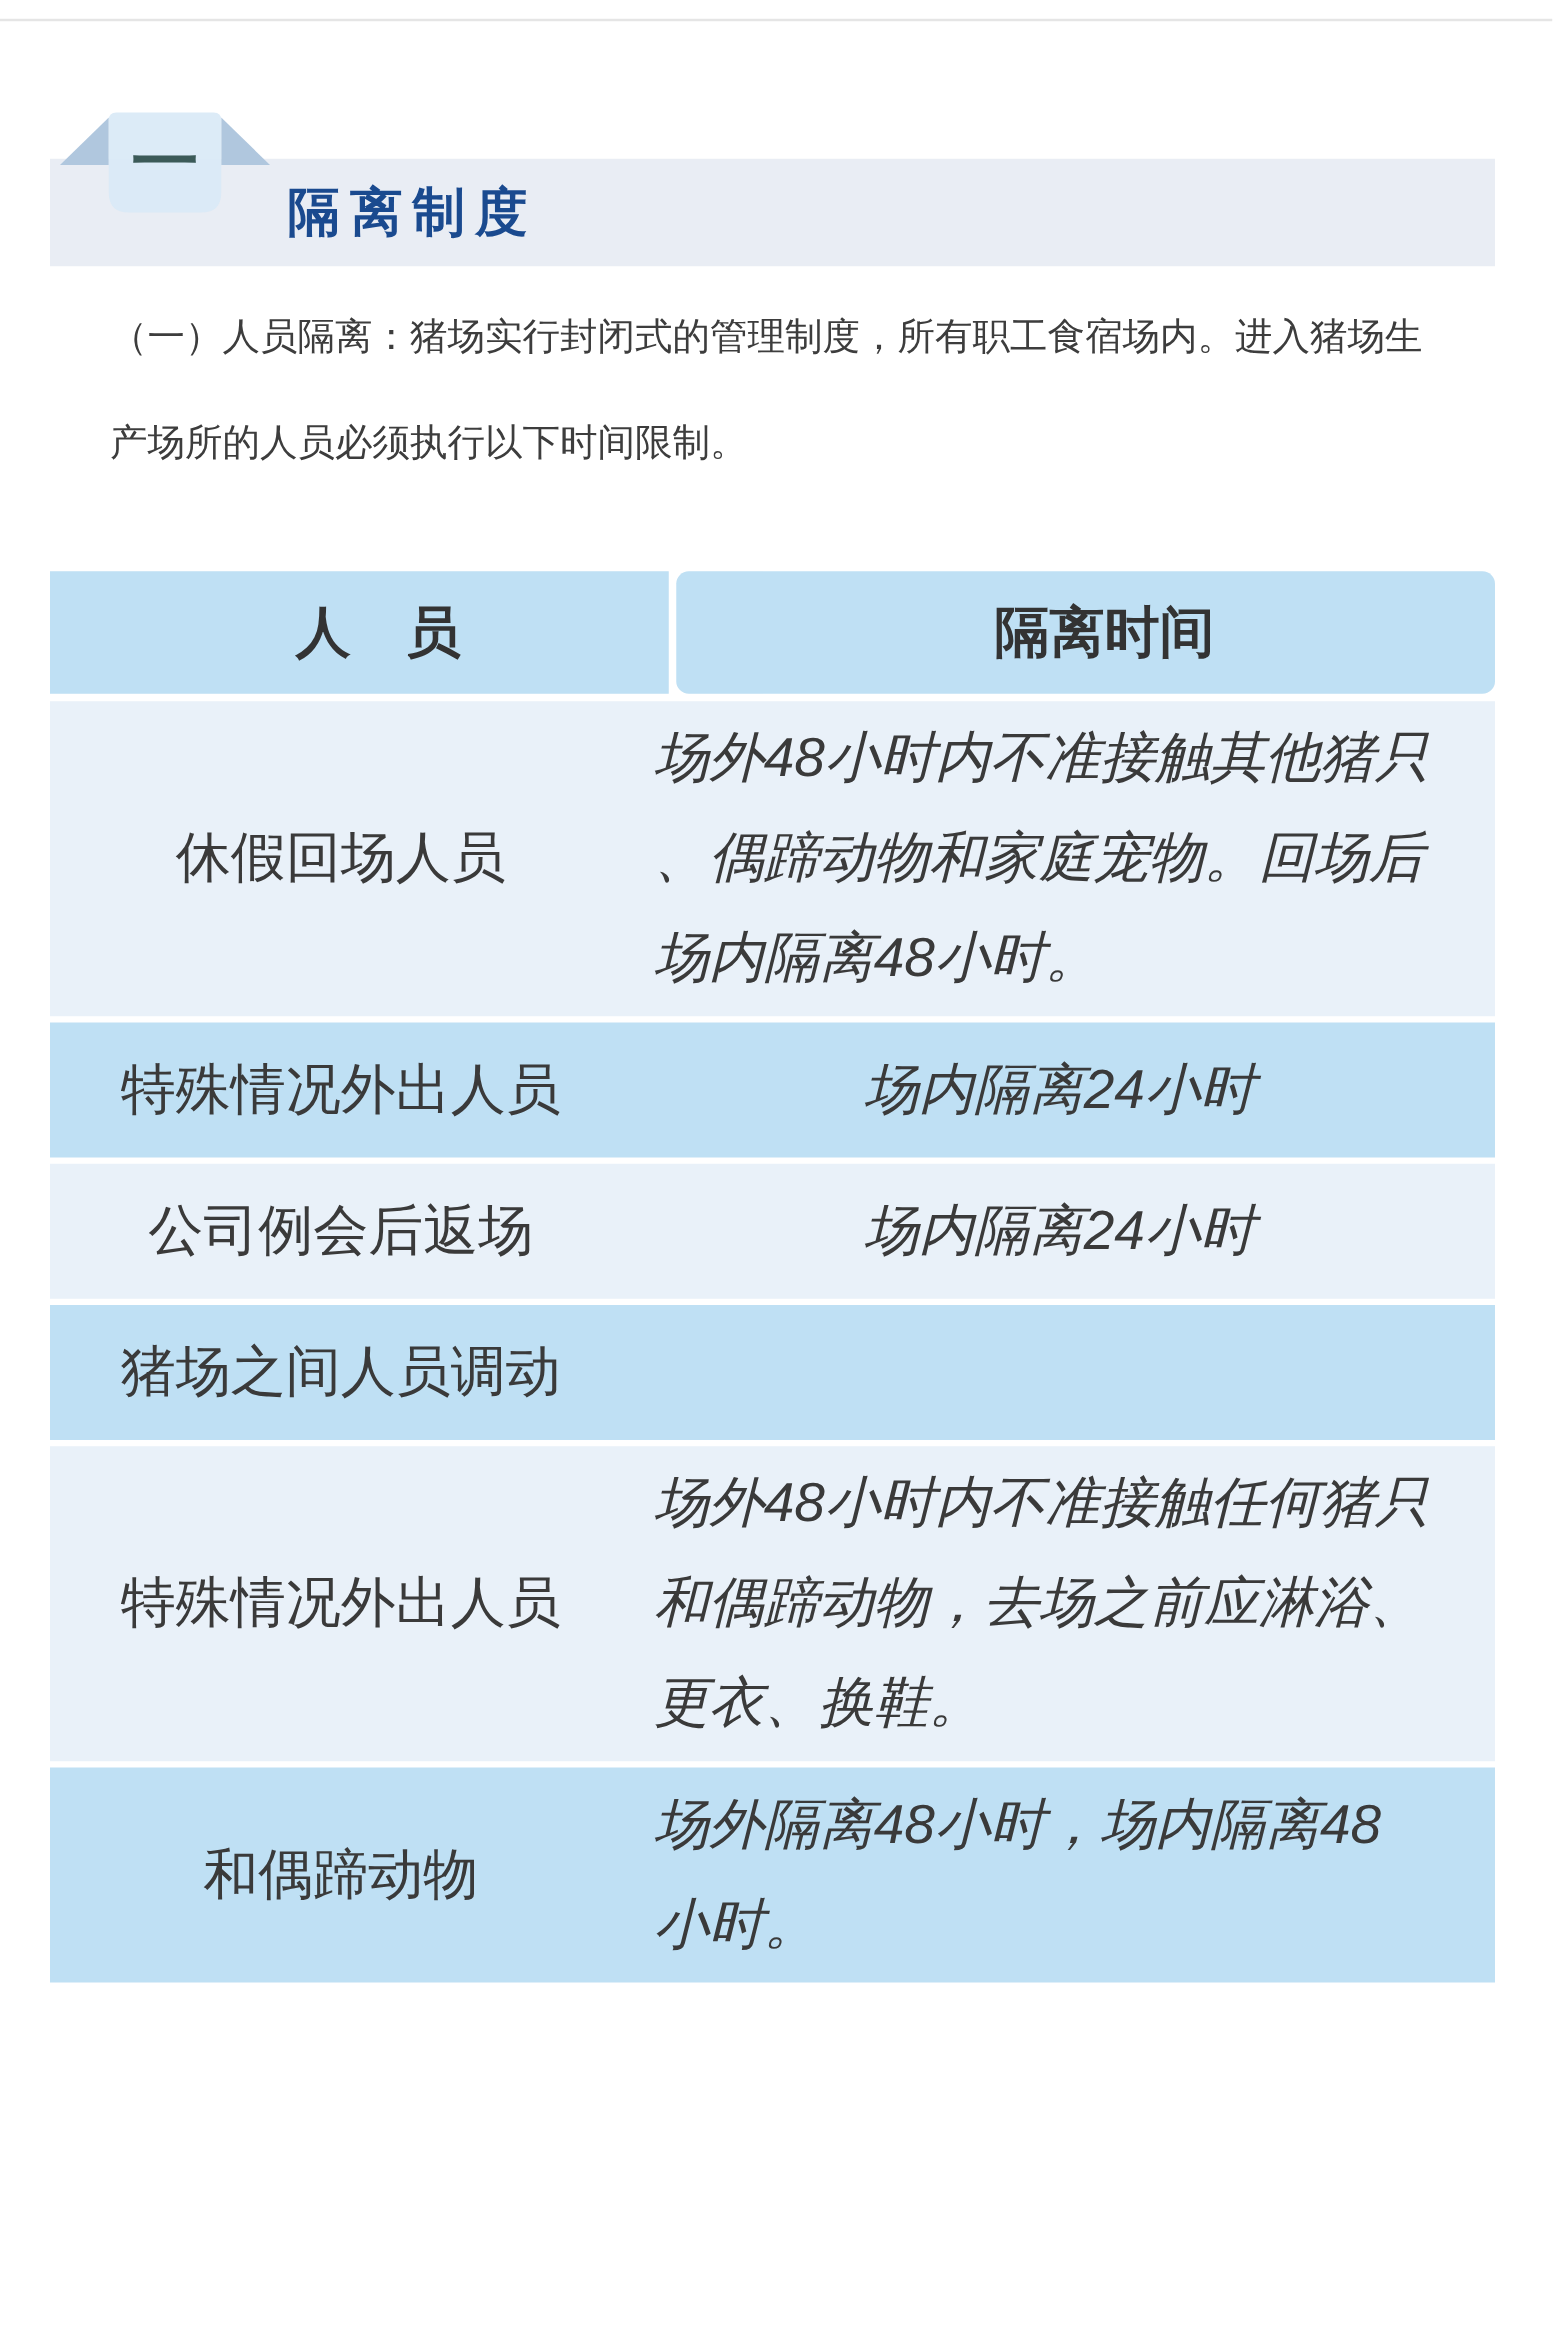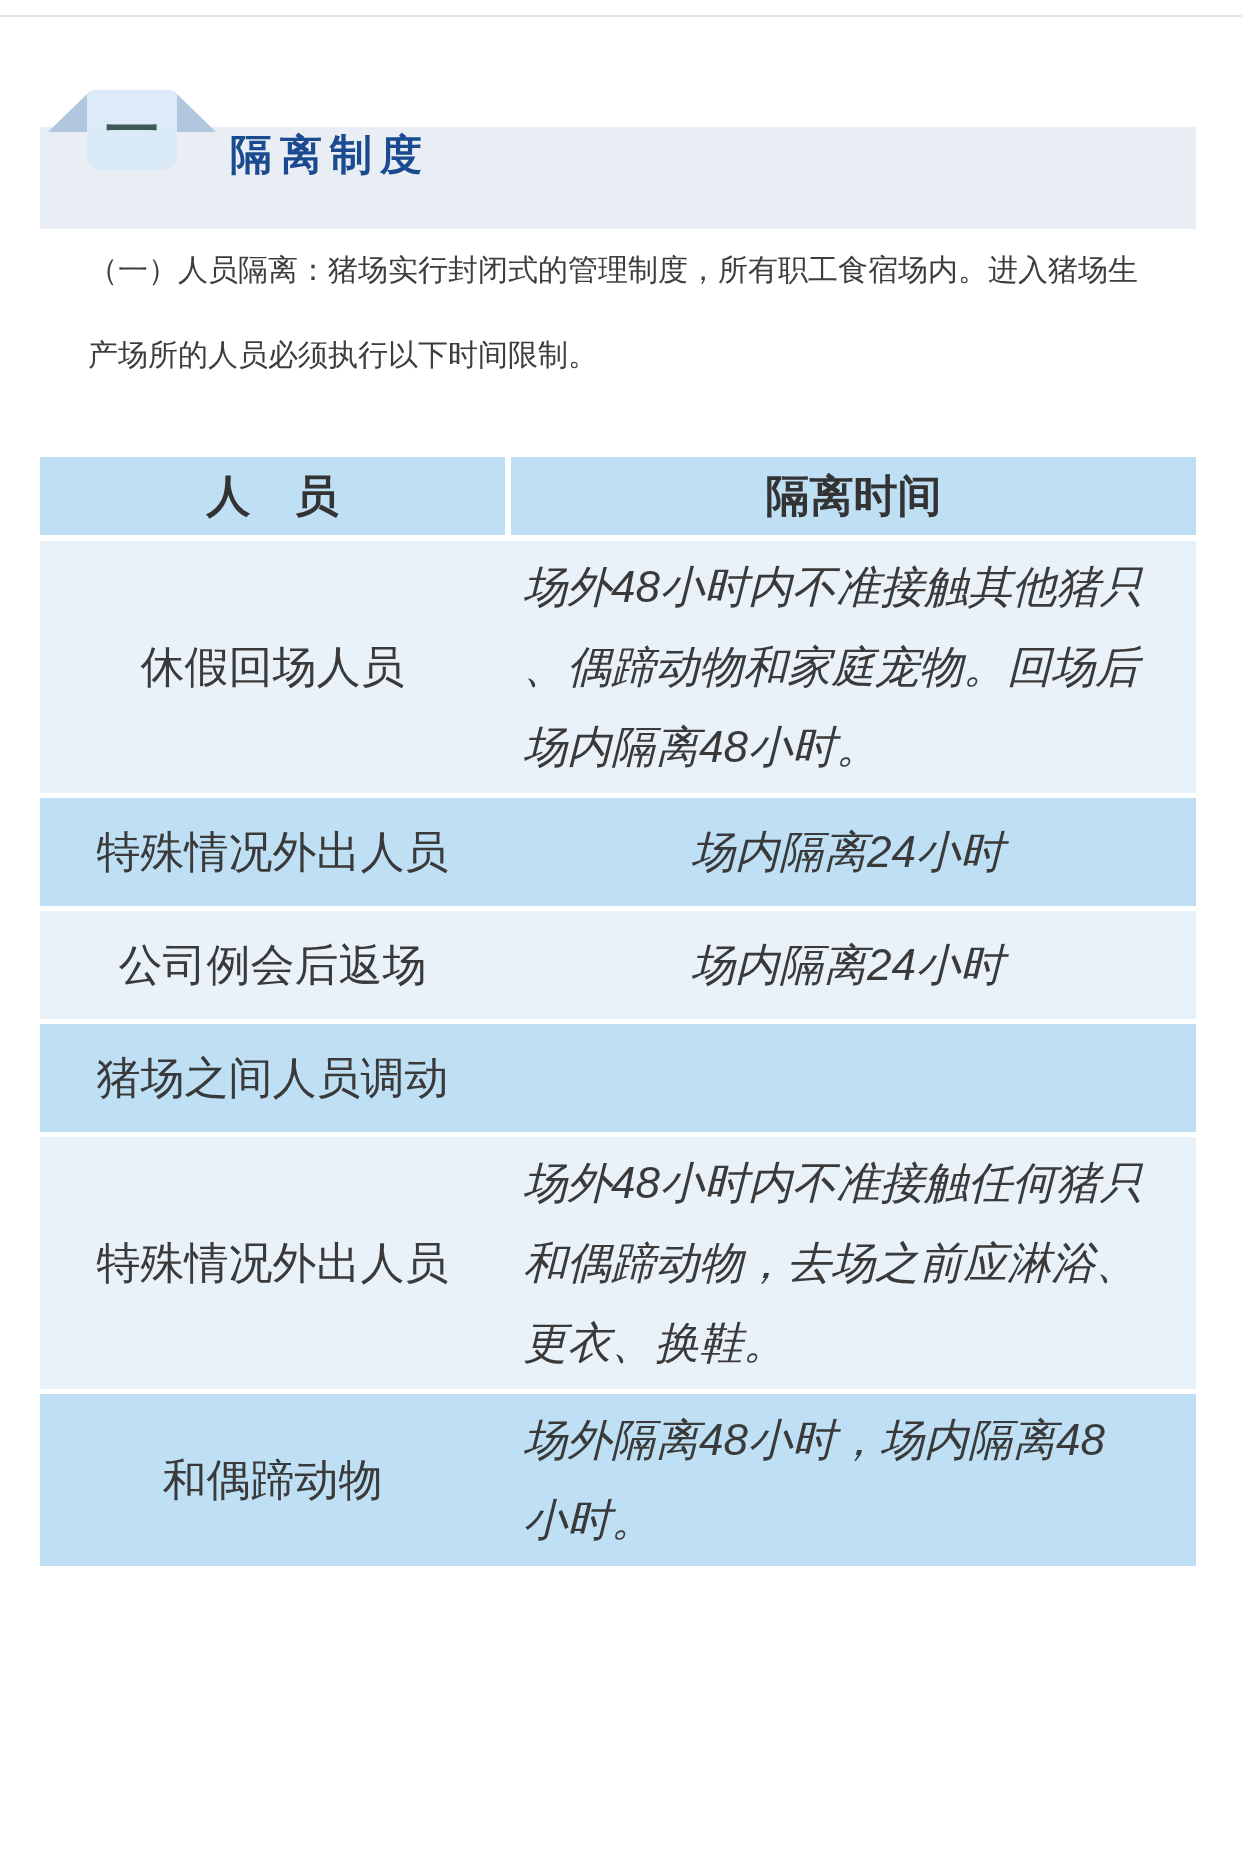--- a/index.html
+++ b/index.html
@@ -21,24 +21,24 @@
 
   
   .header-wrap {
     position: relative;
     margin: 110px 46px 0 40px;
     height: 86px;
   }
   .header-bar {
     position: absolute;
     left: 0; top: 0;
-    width: 1156px; height: 102px;
+    width: 1156px; height: 86px;
     background: var(--bar-bg, #e9edf4);
     display: flex;
-    align-items: flex-start;
+    align-items: center;
   }
   .section-title {
     margin-left: 190px;
     font-size: 42px;
     font-weight: bold;
     letter-spacing: 8px;
     color: var(--title-blue, #1a4a8f);
   }
   .ribbon {
     position: absolute;
@@ -71,27 +71,28 @@
     width: 1156px;
     font-size: 44px;
   }
   .thead {
     display: flex;
     gap: 6px;
     margin-bottom: 6px;
   }
   .th {
     background: var(--accent-blue, #bfe0f4);
-    height: 78px;
+    height: 98px;
     display: flex; align-items: center; justify-content: center;
     font-weight: bold;
     color: #333333;
+    padding-left: 30px;
   }
   .th-person { width: 465px; }
-  .th-time { flex: 1; }
+  .th-time { flex: 1; border-radius: 10px; }
 
   .row {
     display: flex;
     min-height: 108px;
     margin-bottom: 5px;
     padding: 6px 0;
     box-sizing: border-box;
   }
   .row.light { background: var(--row-light, #e9f1f9); }
   .row.blue  { background: var(--accent-blue, #bfe0f4); }

